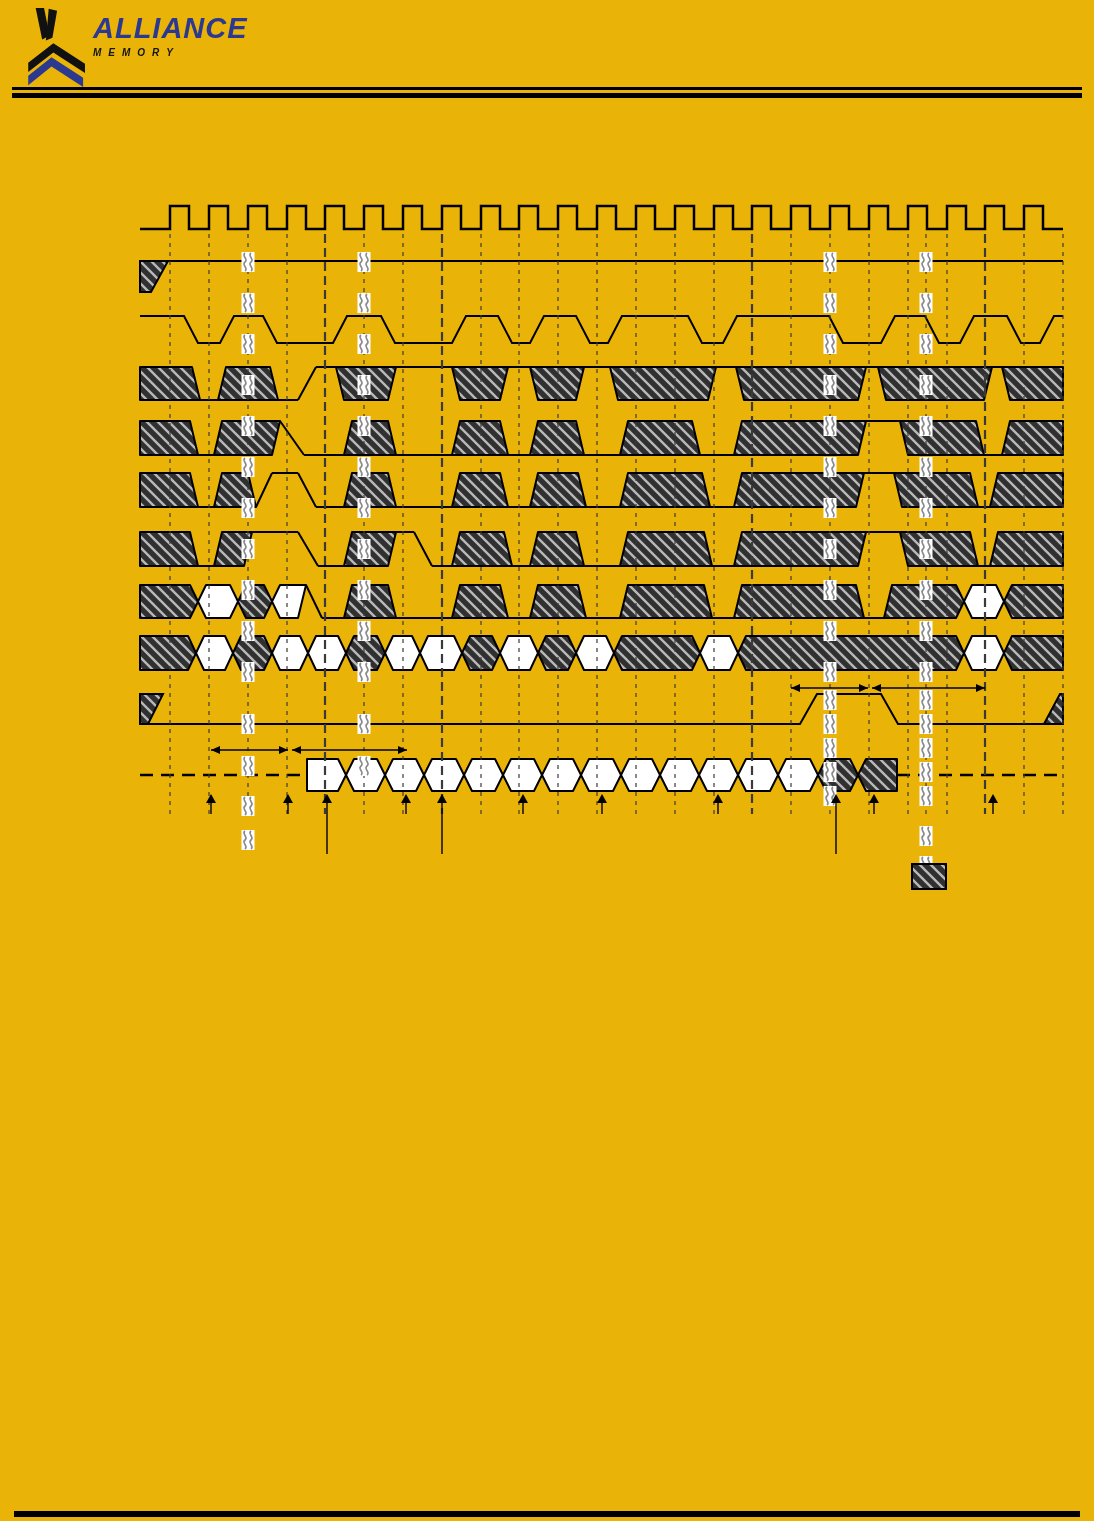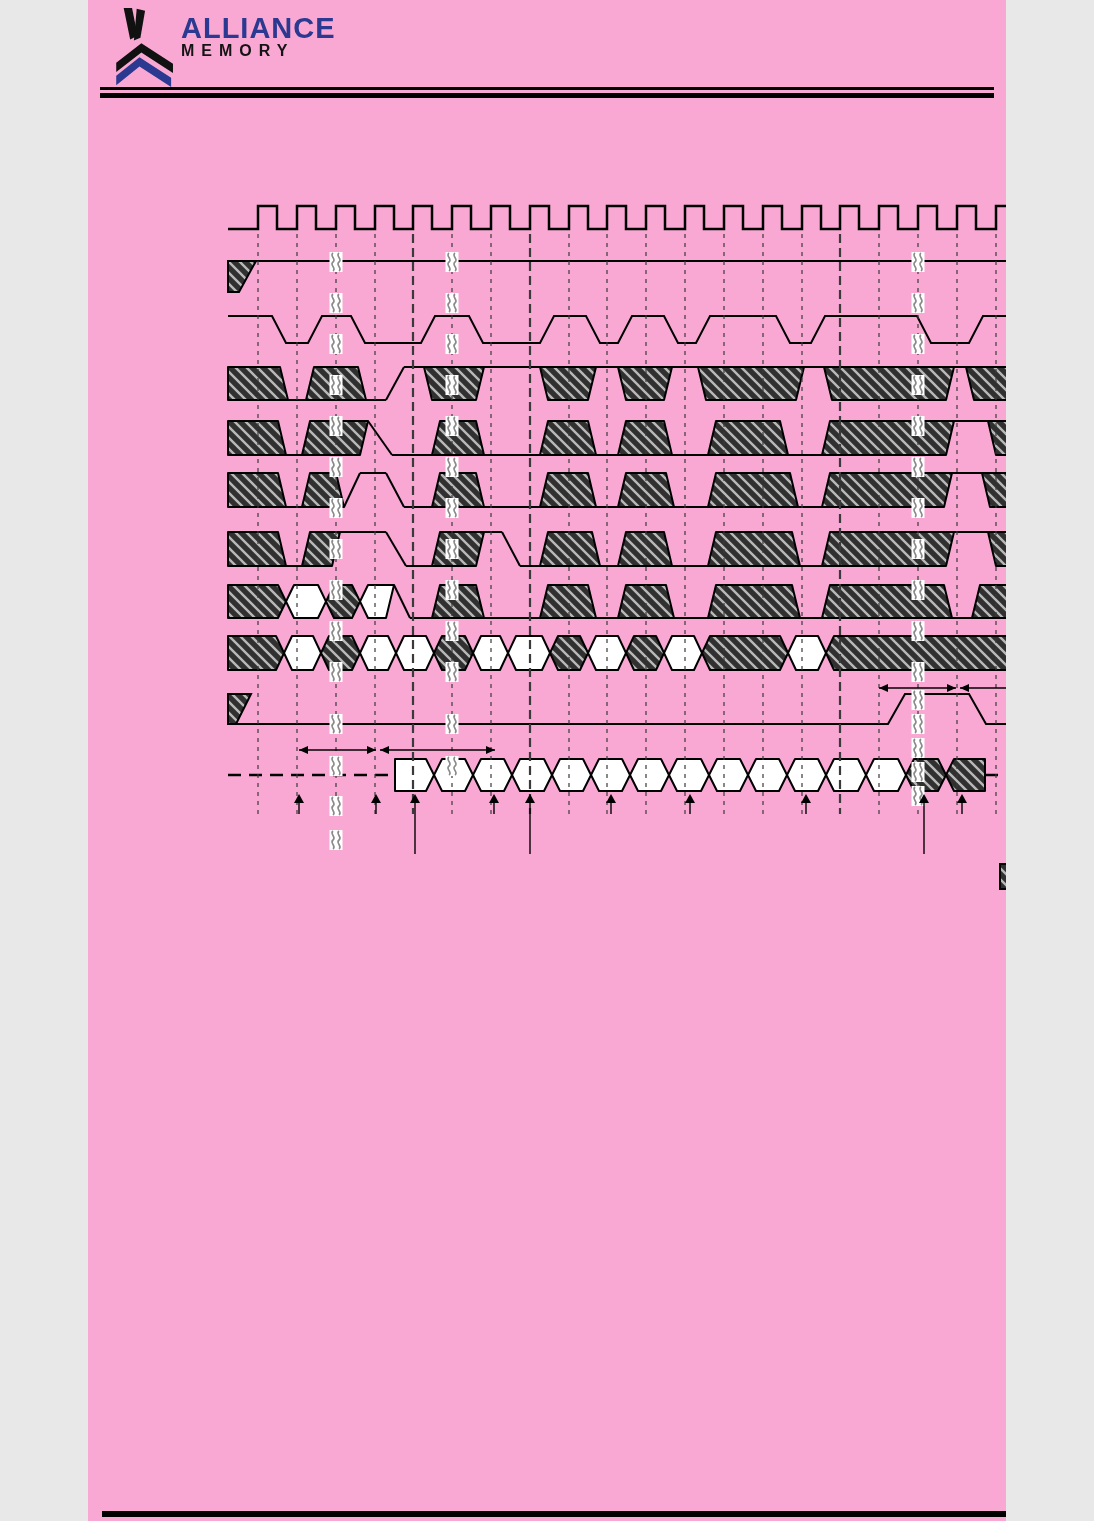--- a/index.html
+++ b/index.html
@@ -1,22 +1,22 @@
 <!DOCTYPE html>
 <html><head>
 <meta charset="utf-8">
 <style>
   html,body{margin:0;padding:0;background:#e8e8e8;}
-  .page{position:relative;width:918px;height:1521px;background:#f9a8d4;margin:0 auto;overflow:hidden;
-        font-family:"Liberation Sans", sans-serif;}
+  .page{position:relative;width:1094px;height:1521px;background:#eab308;margin:0 auto;overflow:hidden;
+        font-family:"Liberation Sans", sans-serif;font-style:italic;}
   .brand{position:absolute;left:0;top:0;width:100%;height:110px;}
   .logo-mark{position:absolute;left:27px;top:7px;width:62px;height:80px;}
   .brand-text{position:absolute;left:93px;top:14px;}
   .brand-line1{font-weight:800;font-size:29px;letter-spacing:1px;line-height:1;color:#2b3990;}
-  .brand-line2{font-weight:700;font-size:16px;letter-spacing:7px;line-height:1;color:#141414;}
+  .brand-line2{font-weight:700;font-size:10px;letter-spacing:7px;line-height:1;color:#141414;margin-top:5px;}
   .rule-thin{position:absolute;left:12px;right:12px;top:87px;height:3px;background:#000;}
   .rule-thick{position:absolute;left:12px;right:12px;top:93px;height:5px;background:#000;}
   .rule-bottom{position:absolute;left:14px;top:1511px;width:1066px;height:6px;background:#000;}
   .diagram-layer{position:absolute;left:0;top:0;width:1094px;height:1521px;}
   svg{display:block;}
 </style>
 </head>
 <body>
 
 <div class="page">

